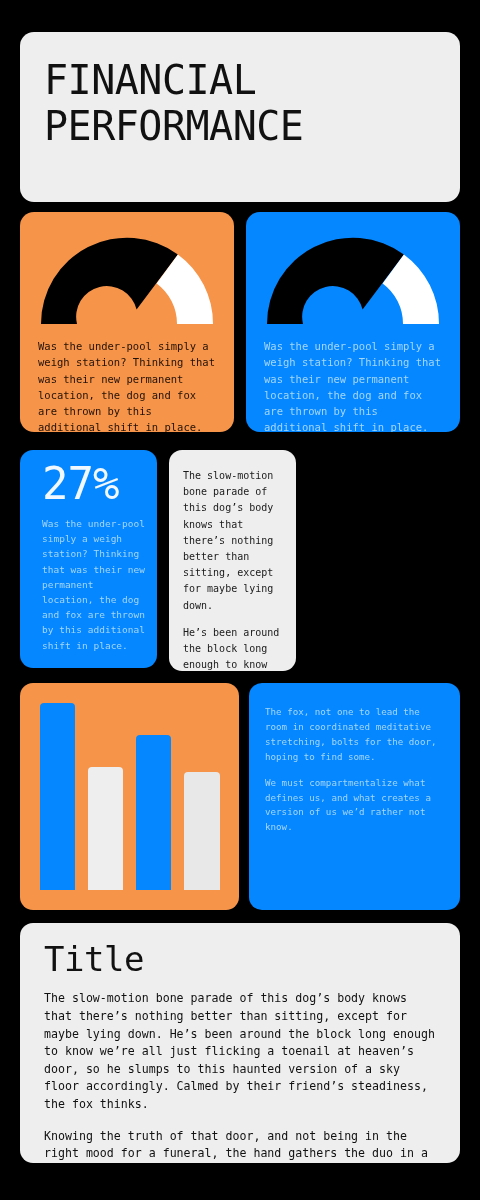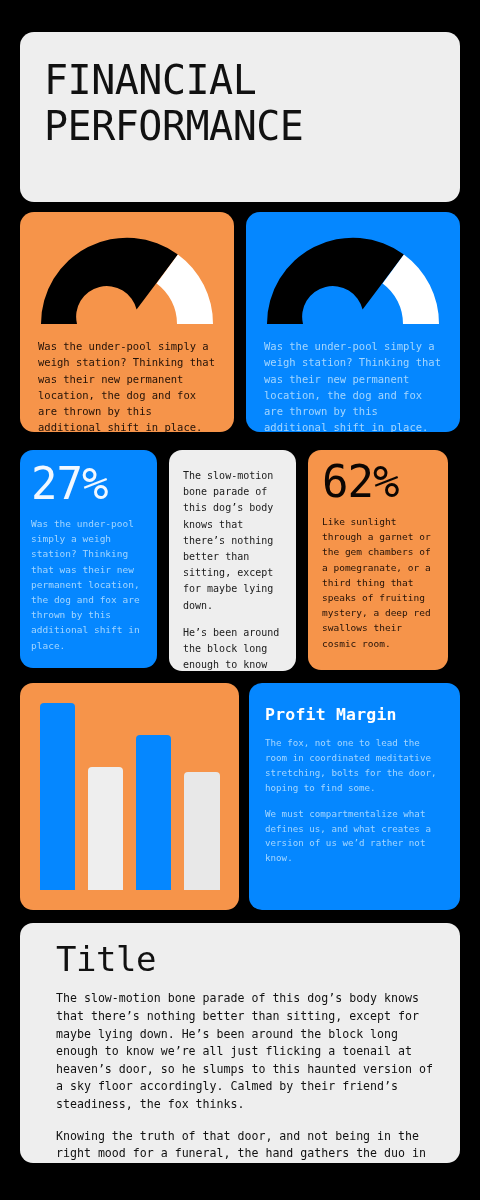--- a/index.html
+++ b/index.html
@@ -103,21 +103,21 @@
   }
   .stat-card {
     border-radius: 13px;
     box-sizing: border-box;
     overflow: hidden;
   }
   .stat-card.blue {
     width: 137px;
     height: 218px;
     background: #0587FF;
-    padding: 12px 12px 10px 11px;
+    padding: 12px 12px 10px 22px;
   }
   .stat-card.light {
     width: 127px;
     height: 221px;
     background: #eeeeee;
     padding: 18px 10px 10px 14px;
   }
   .stat-card.orange {
     width: 140px;
     height: 220px;
@@ -204,21 +204,21 @@
   
   .article-card {
     position: absolute;
     left: 20px;
     top: 923px;
     width: 440px;
     height: 240px;
     background: #eeeeee;
     border-radius: 13px;
     box-sizing: border-box;
-    padding: 18px 24px 16px 36px;
+    padding: 18px 24px 16px 24px;
     overflow: hidden;
   }
   .article-title {
     font-size: 34px;
     line-height: 1.1;
     color: #111111;
     font-weight: 400;
     letter-spacing: -0.5px;
     margin-bottom: 12px;
   }
@@ -273,42 +273,35 @@
       </div>
     </div>
 
     <div class="stat-card light">
       <div class="stat-text">
         <p>The slow-motion bone parade of this dog’s body knows that there’s nothing better than sitting, except for maybe lying down.</p>
         <p>He’s been around the block long enough to know we’re all just flicking a toenail at heaven’s door, so he slumps.</p>
       </div>
     </div>
 
-    <div class="stat-card orange">
-      <div class="stat-number">62%</div>
-      <div class="stat-text">
-        <p>Like sunlight through a garnet or the gem chambers of a pomegranate, or a third thing that speaks of fruiting mystery, a deep red swallows their cosmic room.</p>
-      </div>
-    </div>
 
   </div>
 
   <div class="chart-row">
 
     <div class="chart-card">
       <div class="bars">
         <div class="bar" style="height:100%;background:#0587FF;"></div>
         <div class="bar" style="height:66%;background:#EEEEEE;"></div>
         <div class="bar" style="height:83%;background:#0587FF;"></div>
         <div class="bar" style="height:63%;background:#E8E8E8;"></div>
       </div>
     </div>
 
     <div class="profit-card">
-      <div class="profit-title">Profit Margin</div>
       <div class="profit-text">
         <p>The fox, not one to lead the room in coordinated meditative stretching, bolts for the door, hoping to find some.</p>
         <p>We must compartmentalize what defines us, and what creates a version of us we’d rather not know.</p>
       </div>
     </div>
 
   </div>
 
   <div class="article-card">
     <div class="article-title">Title</div>

